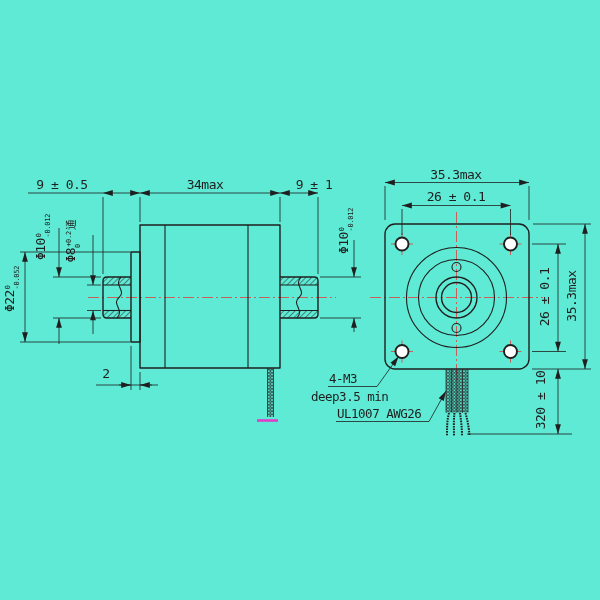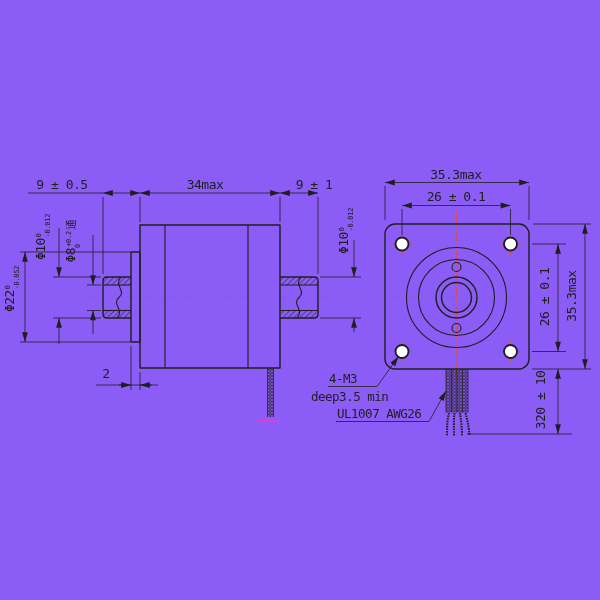--- a/index.html
+++ b/index.html
@@ -1,17 +1,17 @@
 <!DOCTYPE html>
 <html style="--line: #1f1f1f; --centerline: #d4504a; --wire_tip: #e23cc8;"><head>
 <meta charset="utf-8">
 <style>
   :root { --line:#1f1f1f; --centerline:#d4504a; --wire_tip:#e23cc8; }
   html,body { margin:0; padding:0; background:#ffffff; }
-  .stage { width:600px; height:600px; background:#8b5cf6; position:relative; }
+  .stage { width:600px; height:600px; background:#5eead4; position:relative; }
   svg { display:block; }
   .ol  { fill:none; stroke:var(--line); stroke-width:1.4; stroke-linejoin:round; }
   .ol2 { fill:none; stroke:var(--line); stroke-width:1.1; }
   .thin{ fill:none; stroke:var(--line); stroke-width:0.8; }
   .cl  { fill:none; stroke:var(--centerline); stroke-width:0.9; stroke-dasharray:11 3 2 3; }
   .clh { fill:none; stroke:var(--centerline); stroke-width:0.9; }
   .mag { stroke:var(--wire_tip); stroke-width:2.6; }
   .wireedge { fill:none; stroke:var(--line); stroke-width:0.7; }
   .strand { fill:none; stroke:var(--line); stroke-width:2; stroke-dasharray:1.6 1; }
   text { font-family:"DejaVu Sans Mono","Liberation Mono",monospace; font-size:13px;

